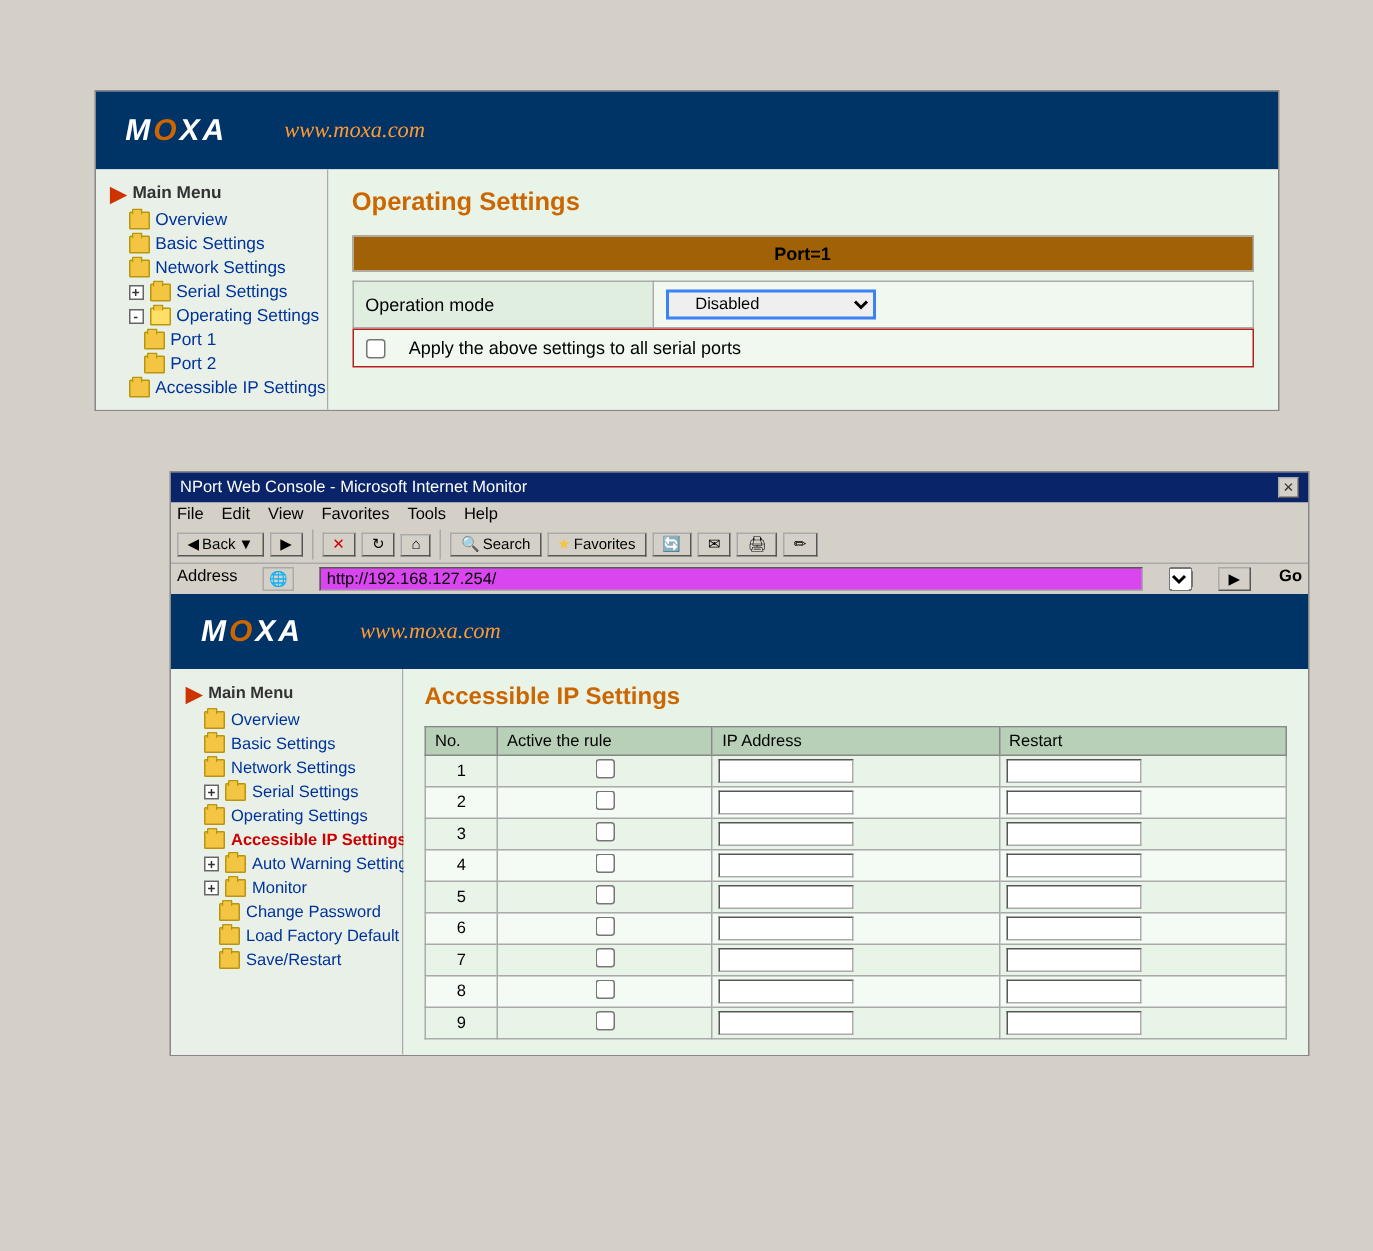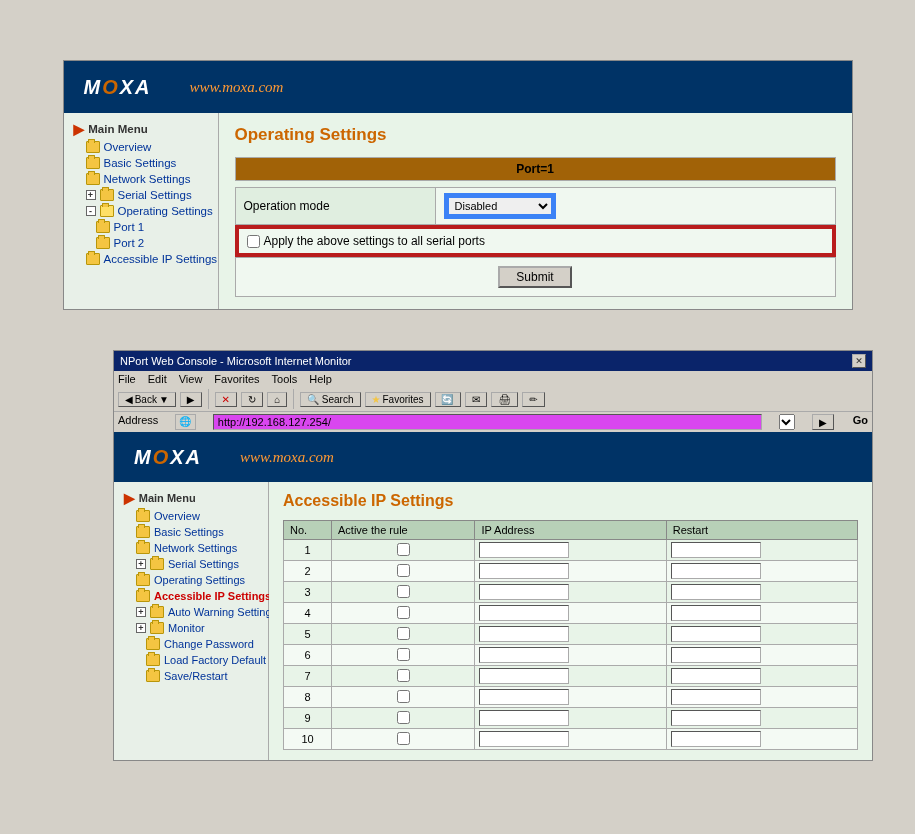--- a/index.html
+++ b/index.html
@@ -141,30 +141,30 @@
       padding: 5px 8px;
       border: 1px solid #aaa;
       background: #f0f8f0;
     }
     .form-table td:first-child {
       background: #e0eee0;
       width: 200px;
     }
     select.form-select {
       font-size: 11px;
-      padding: 1px 2px;
-      border: 5px solid #3b82f6;
-      width: 112px;
+      padding: 1px 14px;
+      border: 2px solid #3b82f6;
+      width: 140px;
     }
     .checkbox-row {
       padding: 6px 0 6px 0;
       display: flex;
       align-items: center;
-      gap: 4px;
-      border: 4px solid #b91c1c;
+      gap: 16px;
+      border: 1px solid #b91c1c;
       background: #f0f8f0;
       padding: 5px 8px;
     }
     .submit-row {
       text-align: center;
       padding: 8px;
       border: 1px solid #aaa;
       background: #f0f8f0;
     }
     .submit-btn {
@@ -392,23 +392,20 @@
               <option>UDP mode</option>
             </select>
           </td>
         </tr>
       </tbody>
         </table>
       <div class="checkbox-row">
         <input type="checkbox" style="">
         <label>Apply the above settings to all serial ports</label>
       </div>
-      <div class="submit-row">
-        <button class="submit-btn">Submit</button>
-      </div>
     </div>
   </div>
 </div>
 
 <div style="height:20px"></div>
 <div class="browser-window">
 
   <div class="browser-titlebar">
     <span>NPort Web Console - Microsoft Internet Monitor</span>
     <div class="browser-close-btn">✕</div>
@@ -648,30 +645,18 @@
     <td class="active-cell">
       <input type="checkbox" style="">
     </td>
     <td class="addr-cell">
       <input type="text" class="ip-input" value="" style="">
     </td>
     <td class="mask-cell">
       <input type="text" class="ip-input" value="" style="">
     </td>
   </tr>
-              <tr>
-    <td class="no-cell">10</td>
-    <td class="active-cell">
-      <input type="checkbox" style="">
-    </td>
-    <td class="addr-cell">
-      <input type="text" class="ip-input" value="" style="">
-    </td>
-    <td class="mask-cell">
-      <input type="text" class="ip-input" value="" style="">
-    </td>
-  </tr>
             </tbody>
         </table>
       </div>
     </div>
   </div>
 </div>
 
 </body></html>

